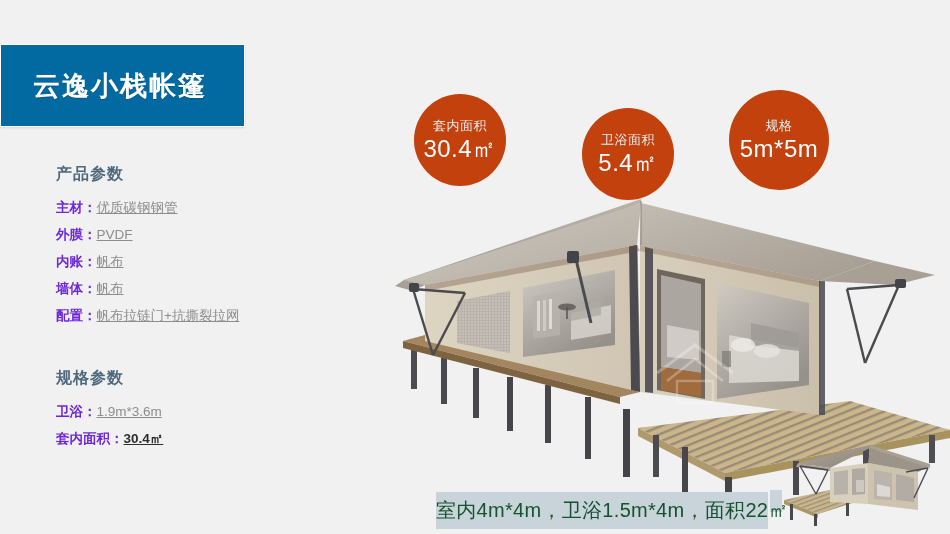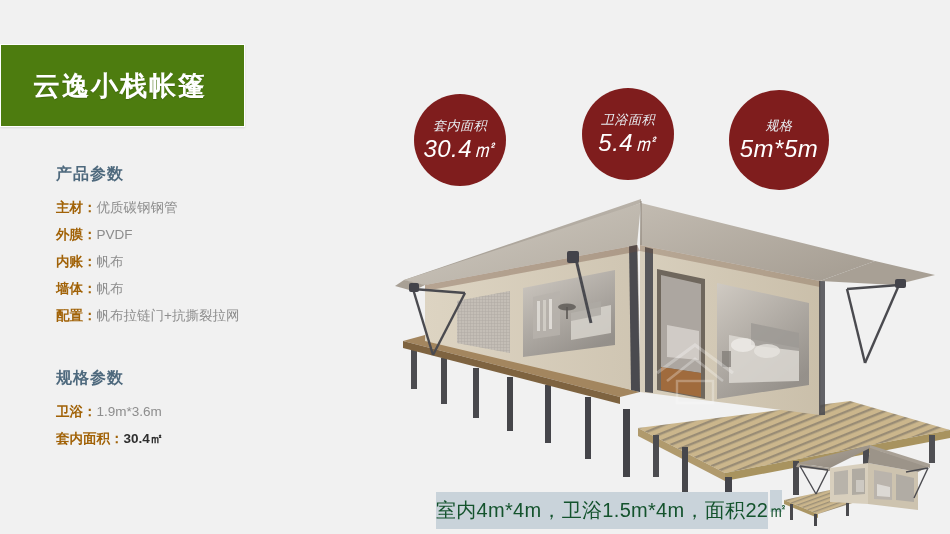--- a/index.html
+++ b/index.html
@@ -8,21 +8,21 @@
     background:#f2f2f2;
     font-family:"Liberation Sans","DejaVu Sans",sans-serif;
     overflow:hidden;
     position:relative;
   }
   #page{position:absolute;inset:0;background:#f1f1f1;}
 
   
   .title-banner{
     position:absolute;left:0;top:44px;width:245px;height:83px;
-    background:#4d7c0f;
+    background:#0369a1;
     border:1px solid #ffffff;
     box-sizing:border-box;
     display:flex;align-items:center;
     box-shadow:0 1px 2px rgba(0,0,0,.10);
   }
   .title-banner .title-text{
     color:#ffffff;font-size:27px;font-weight:bold;letter-spacing:2px;
     margin-left:32px;
     text-shadow:0 1px 1px rgba(0,0,0,.18);
   }
@@ -31,34 +31,34 @@
   .spec-section{position:absolute;left:56px;}
   .spec-section.product{top:164px;}
   .spec-section.size{top:368px;}
   .section-heading{
     color:#4e697d;font-size:16px;font-weight:bold;letter-spacing:1px;
     margin:0 0 9px 0;
   }
   .spec-row{
     font-size:13.5px;line-height:27px;white-space:nowrap;
   }
-  .spec-label{color:#a16207;font-weight:bold;}
-  .spec-value{color:#8d8d8d;}
+  .spec-label{color:#6d28d9;font-weight:bold;}
+  .spec-value{color:#8d8d8d;text-decoration:underline;}
   .spec-value.strong{color:#2e2e2e;font-weight:bold;}
 
   
   .circle{
-    position:absolute;border-radius:50%;background:#7f1d1d;
+    position:absolute;border-radius:50%;background:#c2410c;
     display:flex;flex-direction:column;align-items:center;justify-content:center;
-    color:#fff;text-align:left;line-height:1;font-style:italic;
+    color:#fff;text-align:left;line-height:1;
   }
   .circle .c-label{font-size:13px;color:#e6ebef;margin-bottom:5px;letter-spacing:.5px;}
   .circle .c-value{font-size:24px;font-weight:300;letter-spacing:.5px;}
   #circle-0{left:414px;top:94px;width:92px;height:92px;}
-  #circle-1{left:582px;top:88px;width:92px;height:92px;}
+  #circle-1{left:582px;top:108px;width:92px;height:92px;}
   #circle-2{left:729px;top:90px;width:100px;height:100px;}
 
   
   .caption-band{
     position:absolute;left:436px;top:492px;width:332px;height:37px;
     background:#c9d3da;
     display:flex;align-items:center;
   }
   .caption-band .caption-text{
     color:#14532d;font-size:20px;white-space:nowrap;letter-spacing:.3px;

